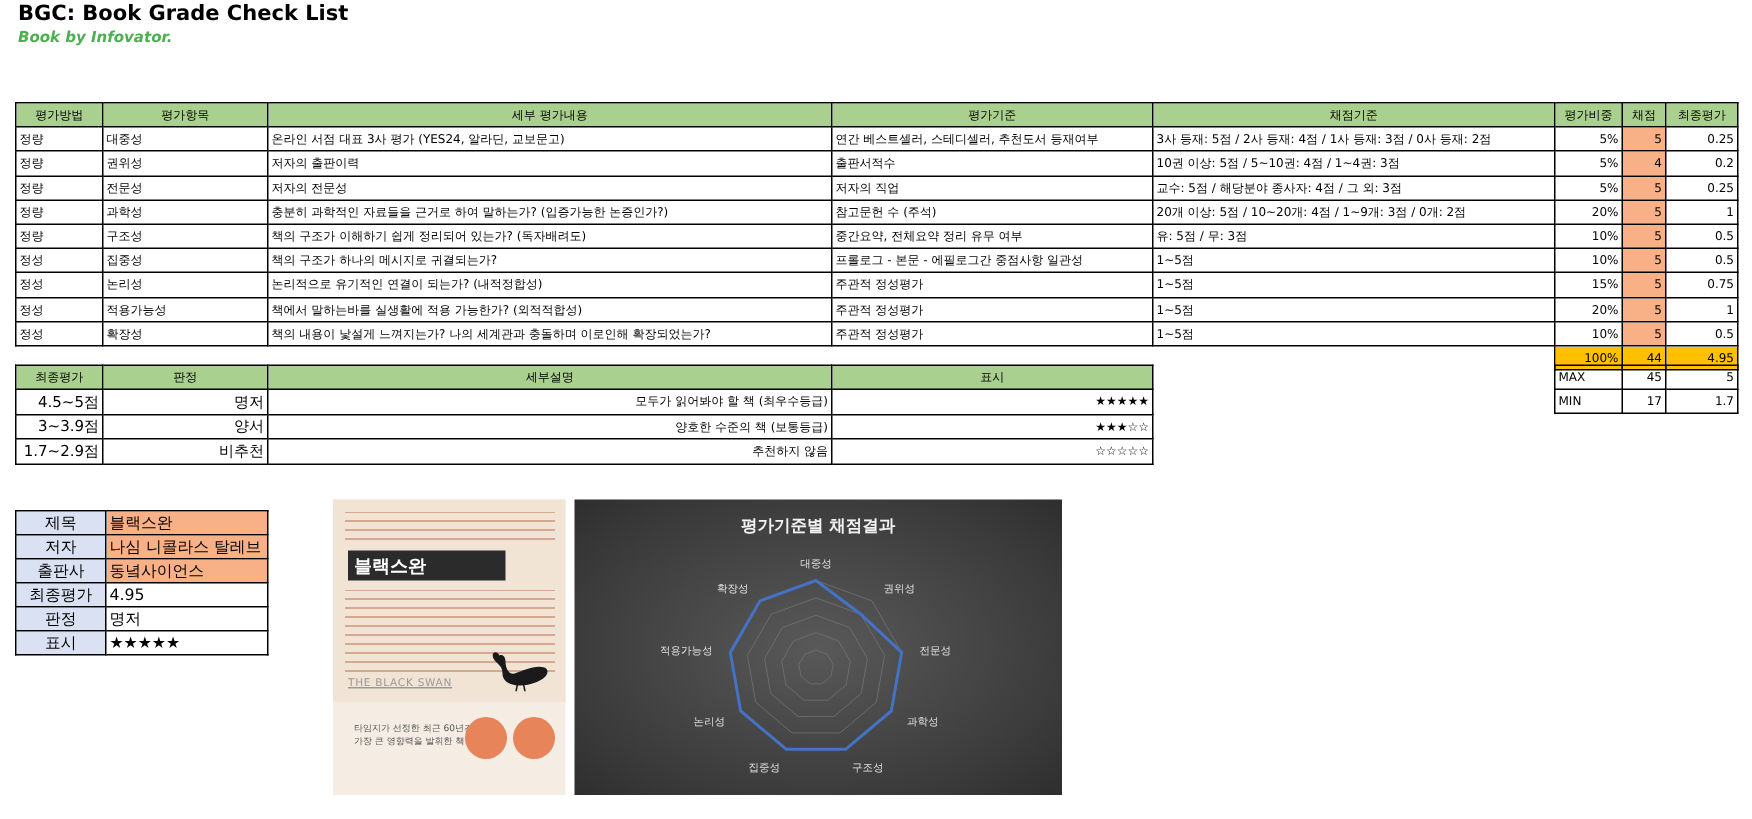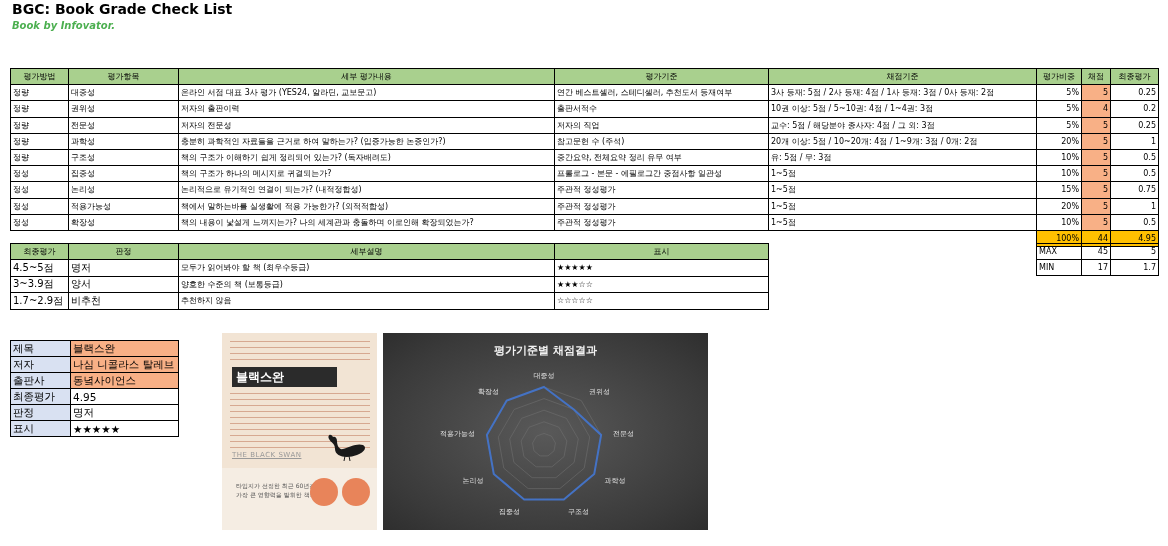--- a/index.html
+++ b/index.html
@@ -32,25 +32,25 @@
     font-weight: normal;
   }
   th { background: #a9d08e; text-align: center; }
   .num { text-align: right; }
   .score { background: #f8b086; text-align: right; }
   .total td { background: #ffc000; text-align: right; }
   .total td.blank { background: #fff; border: none; }
   #main-table { left: 10px; top: 52px; margin-top: 16px; }
   #grade-table { left: 10px; top: 243px; }
   #grade-table td.big { font-size: 10px; }
-  #grade-table td { height: 16.5px; }
+  #grade-table td { height: 16.5px; text-align: right; }
   #minmax-table { left: 1036px; top: 243px; }
   #info-table { left: 10px; top: 340px; }
   #info-table td { font-size: 10.5px; height: 16px; }
-  #info-table td.lbl { background: #d9e1f2; }
+  #info-table td.lbl { background: #d9e1f2; text-align: center; }
   #info-table td.hl { background: #f8b086; }
   .book-cover {
     position: absolute; left: 222px; top: 333px; width: 155px; height: 197px;
     background: #f5ede3;
   }
   .book-top {
     position: absolute; left: 0; top: 0; width: 155px; height: 135px;
     background: #f2e4d4;
   }
   .book-banner {

